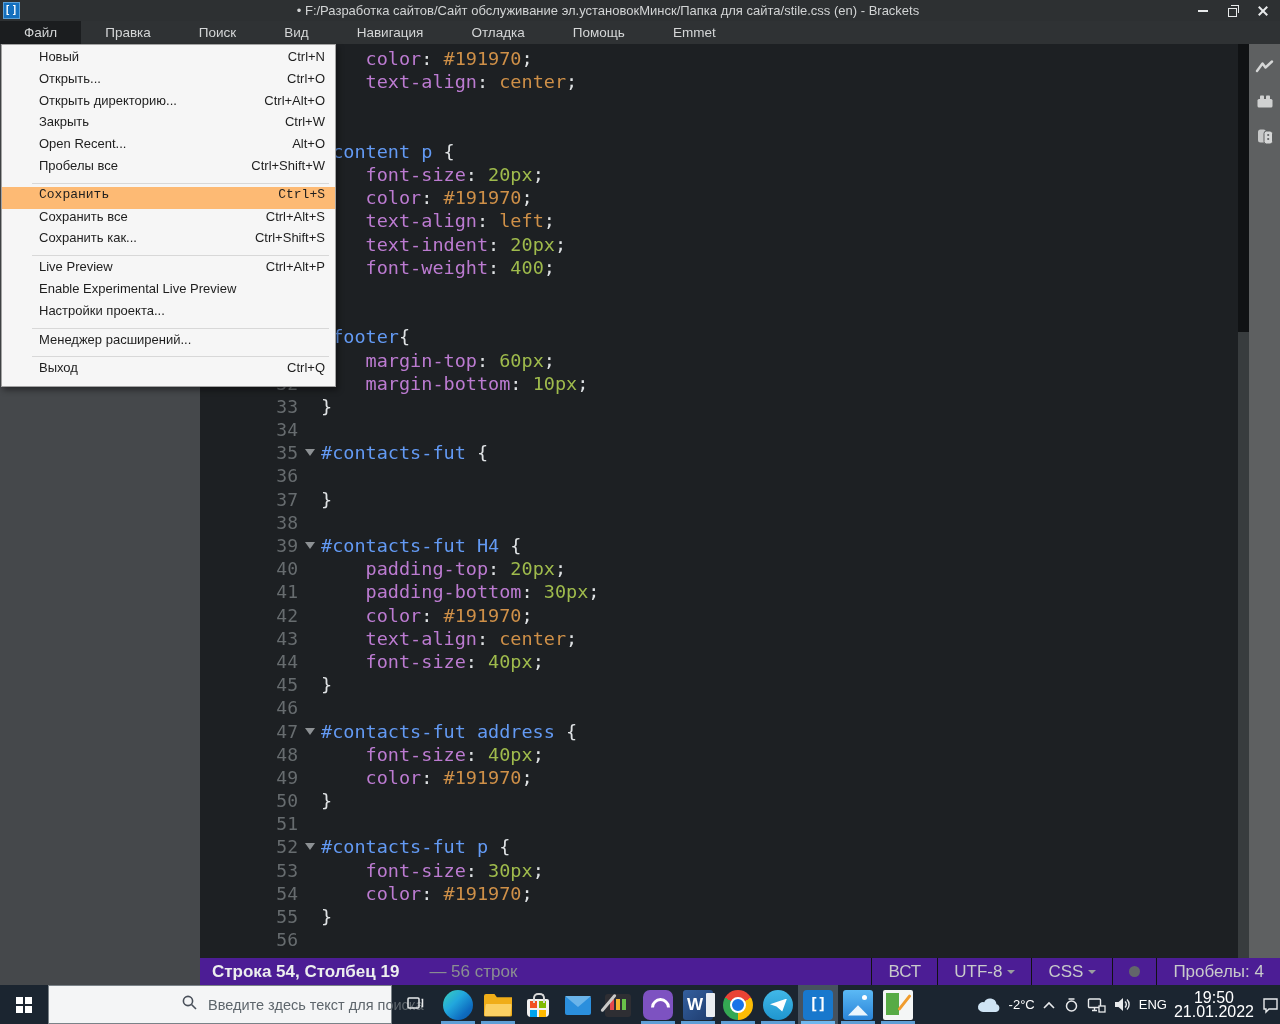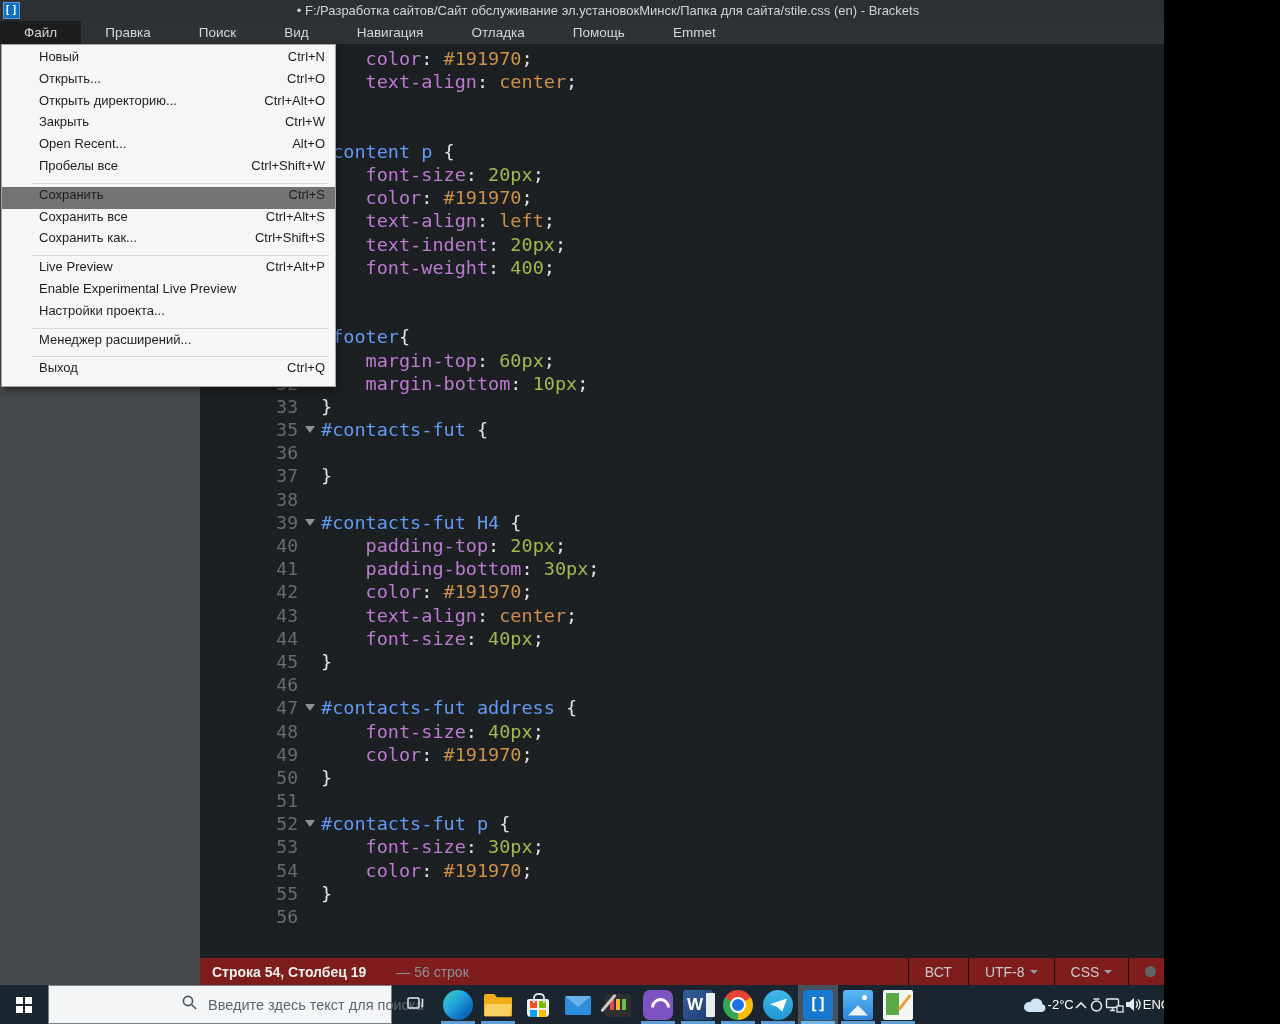--- a/index.html
+++ b/index.html
@@ -1,16 +1,16 @@
 <!DOCTYPE html>
 <html><head>
 <meta charset="utf-8">
 <style>
   html,body{margin:0;padding:0;background:#000;}
-  #root{position:relative;width:1164px;height:1024px;overflow:hidden;
+  #root{position:relative;width:1280px;height:1024px;overflow:hidden;
         font-family:"Liberation Sans",sans-serif;-webkit-font-smoothing:antialiased;}
 
   
   #titlebar{position:absolute;left:0;top:0;width:1280px;height:21px;background:#2d3032;
             display:flex;align-items:center;}
   #app-logo{width:15px;height:15px;margin-left:3px;background:#1470bf;border:1px solid #5b9fd6;
             color:#fff;font:bold 10px/13px "DejaVu Sans Mono",monospace;text-align:center;letter-spacing:1px;}
   #app-logo::before{content:"[]";}
   #win-title{flex:1;text-align:center;color:#d2d4d5;font-size:13px;white-space:nowrap;overflow:hidden;}
   #win-controls{display:flex;align-items:center;gap:16px;margin-right:10px;}
@@ -42,55 +42,55 @@
   
   #vscroll{position:absolute;left:1238px;top:44px;width:11px;height:914px;background:#383c3e;}
   #vthumb{position:absolute;left:0;top:0;width:11px;height:288px;background:#101214;}
 
   
   #right-toolbar{position:absolute;left:1249px;top:44px;width:31px;height:914px;background:#5e6061;
                  display:flex;flex-direction:column;align-items:center;padding-top:14px;box-sizing:border-box;gap:14px;}
   .rt-icon{width:20px;height:20px;}
 
   
-  #statusbar{position:absolute;left:200px;top:958px;width:1080px;height:27px;background:#7f1d1d;
-             display:flex;align-items:center;color:#c8cacb;font-size:14px;}
+  #statusbar{position:absolute;left:200px;top:958px;width:1080px;height:27px;background:#4c1d95;
+             display:flex;align-items:center;color:#c8cacb;font-size:17px;}
   #status-left{padding-left:12px;flex:1;display:flex;gap:6px;align-items:center;}
   #status-cursor{color:#eceeee;font-weight:bold;}
   #status-doc{color:#8b8f92;margin-left:24px;}
   #status-right{display:flex;align-items:stretch;height:100%;}
   .st-item{display:flex;align-items:center;padding:0 16px;border-left:1px solid #101213;gap:5px;}
   .st-caret{width:0;height:0;border-left:4px solid transparent;border-right:4px solid transparent;border-top:4px solid #9a9da0;}
   .st-dot{width:11px;height:11px;border-radius:50%;background:#62666a;}
 
   
   #file-menu{position:absolute;left:1px;top:44px;width:333px;background:#f6f6f6;border:1px solid #a3a3a3;
              box-shadow:2px 3px 6px rgba(0,0,0,.45);padding:4px 0;z-index:50;font-size:13px;color:#1e1e1e;}
   .menu-item{height:21.8px;display:flex;align-items:flex-start;padding:0 10px 0 37px;cursor:default;}
   .menu-item .mlabel{flex:1;white-space:nowrap;}
   .menu-item .mshort{white-space:nowrap;}
-  .menu-item.hl{background:#737373;}
+  .menu-item.hl{background:#fdba74;font-family:Liberation Mono, monospace;}
   .menu-sep{height:1px;background:#d8d8d8;margin:3px 6px 3px 30px;}
 
   
   #taskbar{position:absolute;left:0;top:985px;width:1280px;height:39px;background:#1b2530;display:flex;align-items:stretch;z-index:60;}
   #start-btn{width:48px;display:flex;align-items:center;justify-content:center;}
   #start-btn::before{content:"";width:16px;height:16px;
       background-image:linear-gradient(#fff,#fff),linear-gradient(#fff,#fff),linear-gradient(#fff,#fff),linear-gradient(#fff,#fff);
       background-size:7px 7px;background-position:0 0,9px 0,0 9px,9px 9px;background-repeat:no-repeat;}
   #search-box{width:344px;background:#f4f5f6;border:1px solid #7a8288;box-sizing:border-box;
               display:flex;align-items:center;padding-left:132px;gap:10px;}
   #search-text{color:#5e666c;font-size:14.5px;white-space:nowrap;}
   #taskview-btn{width:46px;display:flex;align-items:center;justify-content:center;}
   #task-icons{display:flex;align-items:stretch;}
   .task-cell{width:40px;position:relative;display:flex;align-items:center;justify-content:center;}
   .task-cell.active{background:#46525f;}
   .task-underline{position:absolute;left:3px;right:3px;bottom:0;height:3px;background:#5f9fd6;}
   .task-cell.active .task-underline{background:#6fb7ef;}
-  #tray{margin-left:auto;display:flex;align-items:center;gap:0;padding-right:10px;color:#fff;}
+  #tray{margin-left:auto;display:flex;align-items:center;gap:7px;padding-right:0;color:#fff;}
   .tray-text{font-size:13px;}
   #tray-clock{text-align:center;font-size:16px;line-height:14px;}
 
   
   .ticon{width:30px;height:30px;position:relative;flex:none;}
   .ic-edge{border-radius:50%;background:linear-gradient(135deg,#3bd0bb 0%,#22a7dd 40%,#0e6cc0 75%,#0a59a5 100%);}
   .ic-explorer::before{content:"";position:absolute;left:1px;top:4px;right:1px;bottom:3px;background:#f0ad18;border-radius:2px;
       clip-path:polygon(0 0,36% 0,46% 16%,100% 16%,100% 100%,0 100%);}
   .ic-explorer::after{content:"";position:absolute;left:2px;bottom:4px;width:26px;height:12px;background:#fbd063;transform:skewX(-6deg);border-radius:1px;}
   .ic-store::before{content:"";position:absolute;left:4px;top:9px;width:22px;height:18px;background:#f2f2f2;border-radius:2px 2px 4px 4px;
@@ -166,20 +166,21 @@
         <div class="line"><span class="ln">24</span><span class="foldcol"></span><span class="codetext"><span class="tk-prop">    color</span><span class="tk-pun">: </span><span class="tk-val">#191970</span><span class="tk-pun">;</span></span></div>
         <div class="line"><span class="ln">25</span><span class="foldcol"></span><span class="codetext"><span class="tk-prop">    text-align</span><span class="tk-pun">: </span><span class="tk-val">left</span><span class="tk-pun">;</span></span></div>
         <div class="line"><span class="ln">26</span><span class="foldcol"></span><span class="codetext"><span class="tk-prop">    text-indent</span><span class="tk-pun">: </span><span class="tk-num">20px</span><span class="tk-pun">;</span></span></div>
         <div class="line"><span class="ln">27</span><span class="foldcol"></span><span class="codetext"><span class="tk-prop">    font-weight</span><span class="tk-pun">: </span><span class="tk-num">400</span><span class="tk-pun">;</span></span></div>
         <div class="line"><span class="ln">28</span><span class="foldcol"></span><span class="codetext"><span class="tk-pun">}</span></span></div>
         <div class="line"><span class="ln">29</span><span class="foldcol"></span><span class="codetext"></span></div>
         <div class="line"><span class="ln">30</span><span class="foldcol"><span class="fold-arrow"></span></span><span class="codetext"><span class="tk-sel">#footer</span><span class="tk-pun">{</span></span></div>
         <div class="line"><span class="ln">31</span><span class="foldcol"></span><span class="codetext"><span class="tk-prop">    margin-top</span><span class="tk-pun">: </span><span class="tk-num">60px</span><span class="tk-pun">;</span></span></div>
         <div class="line"><span class="ln">32</span><span class="foldcol"></span><span class="codetext"><span class="tk-prop">    margin-bottom</span><span class="tk-pun">: </span><span class="tk-num">10px</span><span class="tk-pun">;</span></span></div>
         <div class="line"><span class="ln">33</span><span class="foldcol"></span><span class="codetext"><span class="tk-pun">}</span></span></div>
+        <div class="line"><span class="ln">34</span><span class="foldcol"></span><span class="codetext"></span></div>
         <div class="line"><span class="ln">35</span><span class="foldcol"><span class="fold-arrow"></span></span><span class="codetext"><span class="tk-sel">#contacts-fut</span><span class="tk-pun"> {</span></span></div>
         <div class="line"><span class="ln">36</span><span class="foldcol"></span><span class="codetext"></span></div>
         <div class="line"><span class="ln">37</span><span class="foldcol"></span><span class="codetext"><span class="tk-pun">}</span></span></div>
         <div class="line"><span class="ln">38</span><span class="foldcol"></span><span class="codetext"></span></div>
         <div class="line"><span class="ln">39</span><span class="foldcol"><span class="fold-arrow"></span></span><span class="codetext"><span class="tk-sel">#contacts-fut H4</span><span class="tk-pun"> {</span></span></div>
         <div class="line"><span class="ln">40</span><span class="foldcol"></span><span class="codetext"><span class="tk-prop">    padding-top</span><span class="tk-pun">: </span><span class="tk-num">20px</span><span class="tk-pun">;</span></span></div>
         <div class="line"><span class="ln">41</span><span class="foldcol"></span><span class="codetext"><span class="tk-prop">    padding-bottom</span><span class="tk-pun">: </span><span class="tk-num">30px</span><span class="tk-pun">;</span></span></div>
         <div class="line"><span class="ln">42</span><span class="foldcol"></span><span class="codetext"><span class="tk-prop">    color</span><span class="tk-pun">: </span><span class="tk-val">#191970</span><span class="tk-pun">;</span></span></div>
         <div class="line"><span class="ln">43</span><span class="foldcol"></span><span class="codetext"><span class="tk-prop">    text-align</span><span class="tk-pun">: </span><span class="tk-val">center</span><span class="tk-pun">;</span></span></div>
         <div class="line"><span class="ln">44</span><span class="foldcol"></span><span class="codetext"><span class="tk-prop">    font-size</span><span class="tk-pun">: </span><span class="tk-num">40px</span><span class="tk-pun">;</span></span></div>

